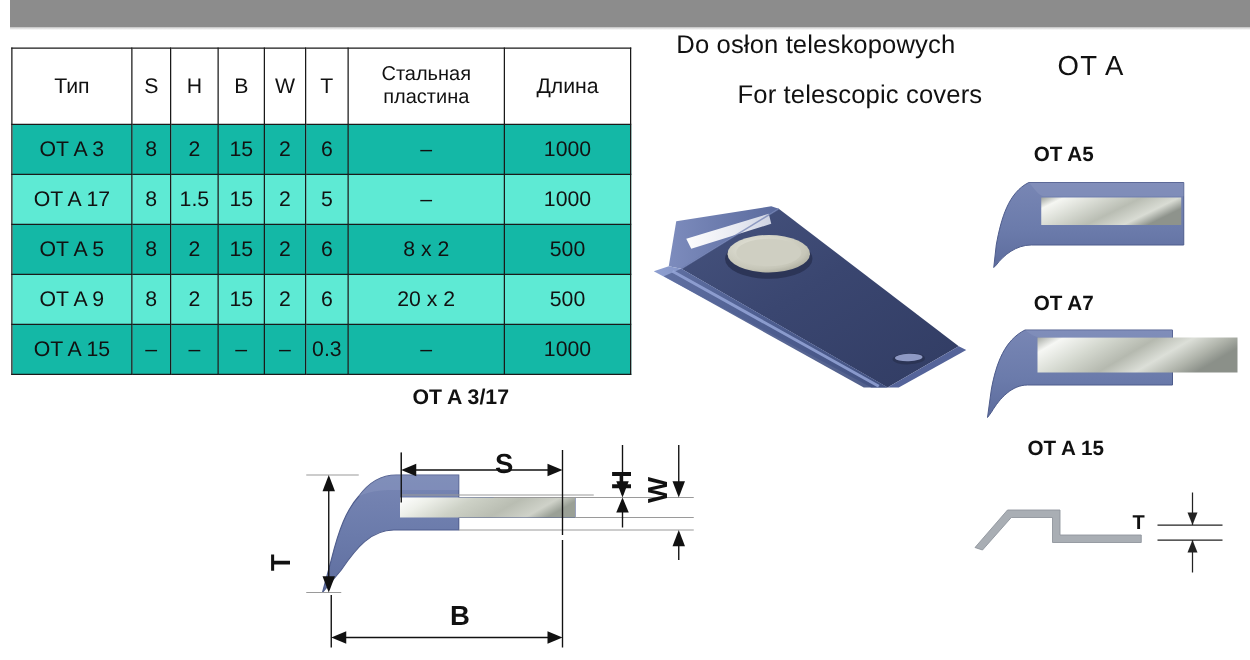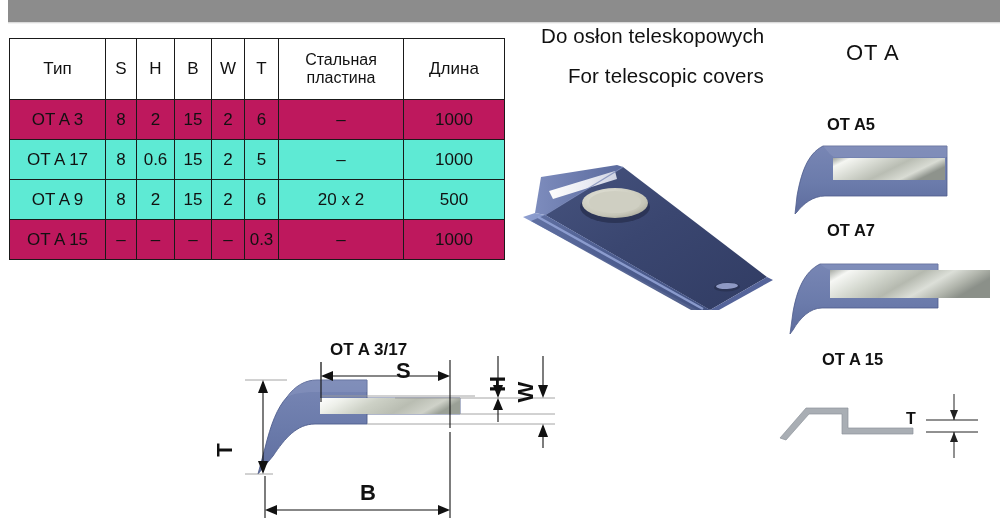--- a/index.html
+++ b/index.html
@@ -17,39 +17,39 @@
 
   
   .table-wrap{position:absolute;left:9px;top:38px;}
   table.spec{border-collapse:collapse;table-layout:fixed;}
   table.spec td,table.spec th{
     border:1.6px solid #1a1a1a;text-align:center;vertical-align:middle;
     font-weight:400;color:#111;padding:0;
   }
   thead th{background:#ffffff;height:60px;font-size:17px;line-height:1.15;}
   tbody td{height:39px;font-size:17px;}
-  tr.light td{background:#be185d;}
+  tr.light td{background:#14b8a6;}
   tr.dark  td{background:#5eead4;}
   .c-type{width:95px;margin-top:41px;}
   .c-s{width:30px;} .c-h{width:37px;} .c-b{width:36px;}
   .c-w{width:32px;} .c-t{width:33px;}
   .c-plate{width:124px;margin-left:37px;} .c-len{width:100px;}
   .hdr2{font-size:16px;}
 
   
   .hdr-pl{position:absolute;left:541px;top:24px;font-size:20.5px;letter-spacing:.1px;white-space:nowrap;}
-  .hdr-en{position:absolute;left:568px;top:64px;font-size:20.5px;letter-spacing:.1px;white-space:nowrap;}
+  .hdr-en{position:absolute;left:590px;top:64px;font-size:20.5px;letter-spacing:.1px;white-space:nowrap;}
   .hdr-code{position:absolute;left:846px;top:40px;font-size:22px;letter-spacing:1px;white-space:nowrap;}
 
   
   .lbl{position:absolute;font-weight:bold;font-size:16.5px;white-space:nowrap;}
   .lbl-a5{left:827px;top:115px;}
-  .lbl-a7{left:827px;top:221px;}
+  .lbl-a7{left:827px;top:234px;}
   .lbl-a15{left:822px;top:350px;}
-  .lbl-main{left:330px;top:340px;font-size:17px;}
+  .lbl-main{left:330px;top:308px;font-size:17px;}
 
   
   .dim{position:absolute;font-weight:bold;font-size:22px;color:#111;white-space:nowrap;}
   .dim.rot{transform:rotate(-90deg);transform-origin:center center;}
   .dim-small{font-size:15px;font-weight:bold;}
 
   svg{display:block;overflow:visible;}
   .fig{position:absolute;}
 </style>
 </head>
@@ -84,26 +84,36 @@
           <td>2</td>
           <td>15</td>
           <td>2</td>
           <td>6</td>
           <td>–</td>
           <td>1000</td>
         </tr>
         <tr class="dark">
           <td>OT A 17</td>
           <td>8</td>
-          <td>0.6</td>
+          <td>1.5</td>
           <td>15</td>
           <td>2</td>
           <td>5</td>
           <td>–</td>
           <td>1000</td>
+        </tr>
+        <tr class="light">
+          <td>OT A 5</td>
+          <td>8</td>
+          <td>2</td>
+          <td>15</td>
+          <td>2</td>
+          <td>6</td>
+          <td>8 x 2</td>
+          <td>500</td>
         </tr>
         <tr class="dark">
           <td>OT A 9</td>
           <td>8</td>
           <td>2</td>
           <td>15</td>
           <td>2</td>
           <td>6</td>
           <td>20 x 2</td>
           <td>500</td>

